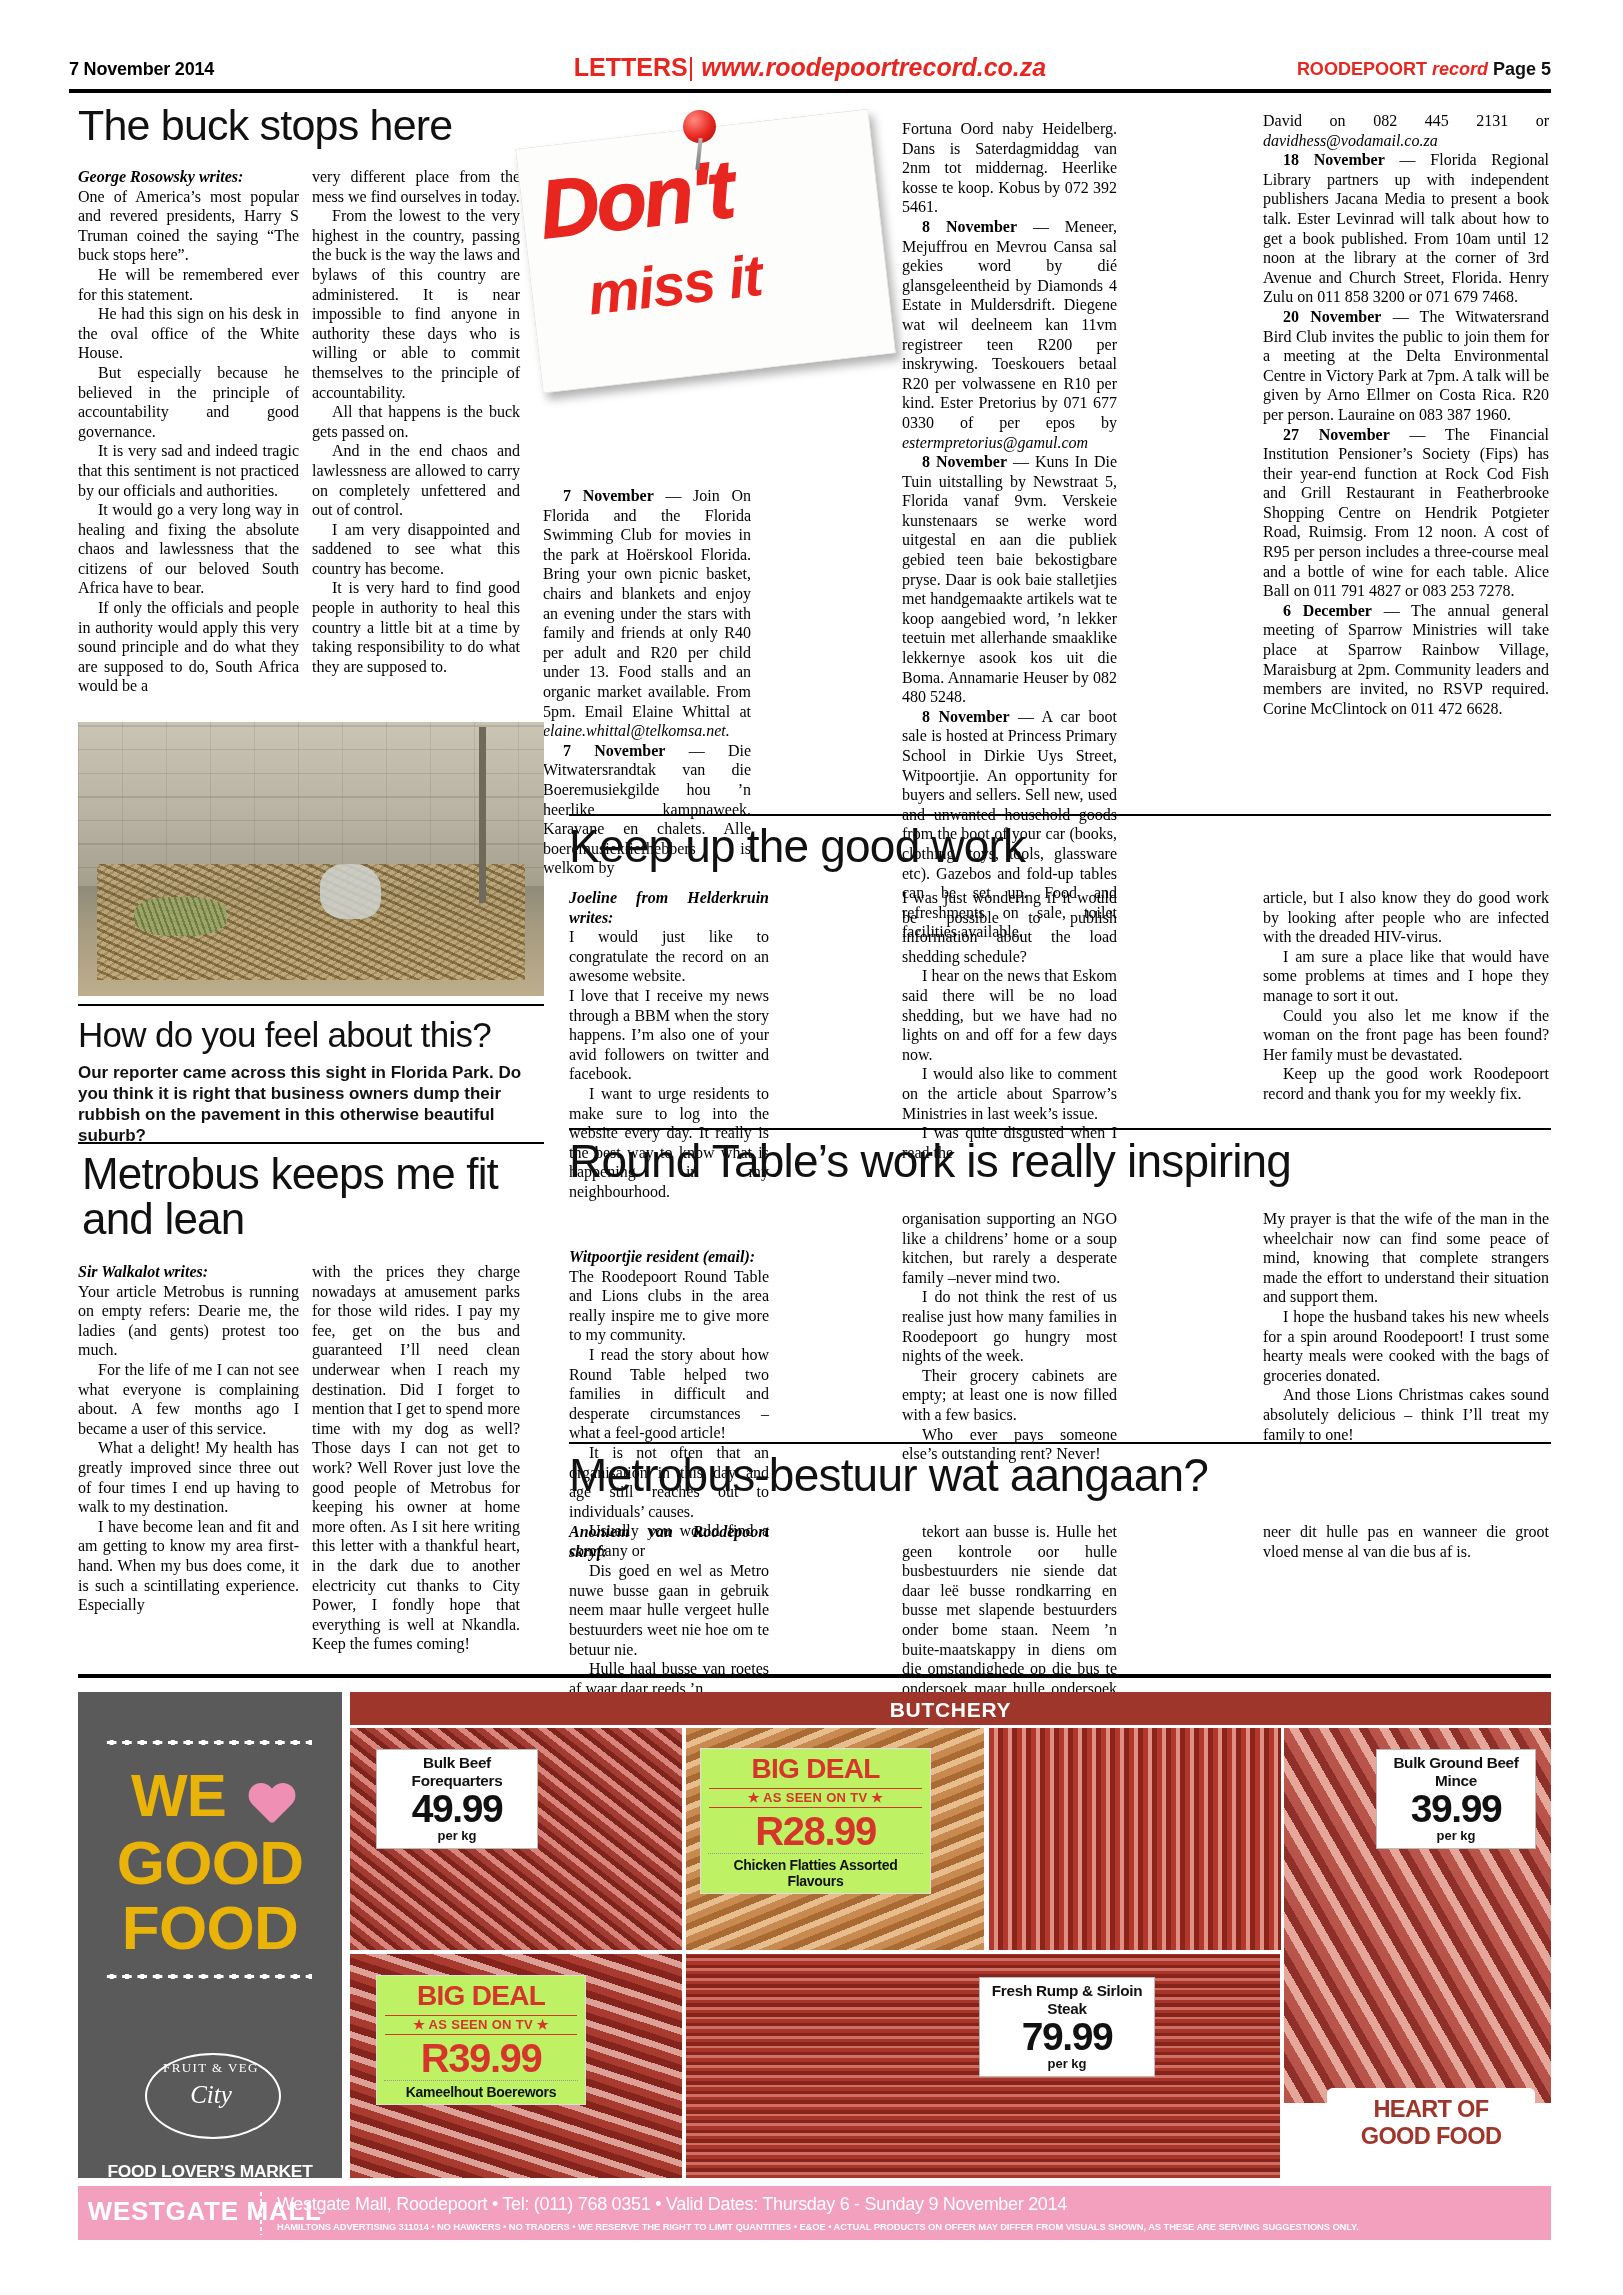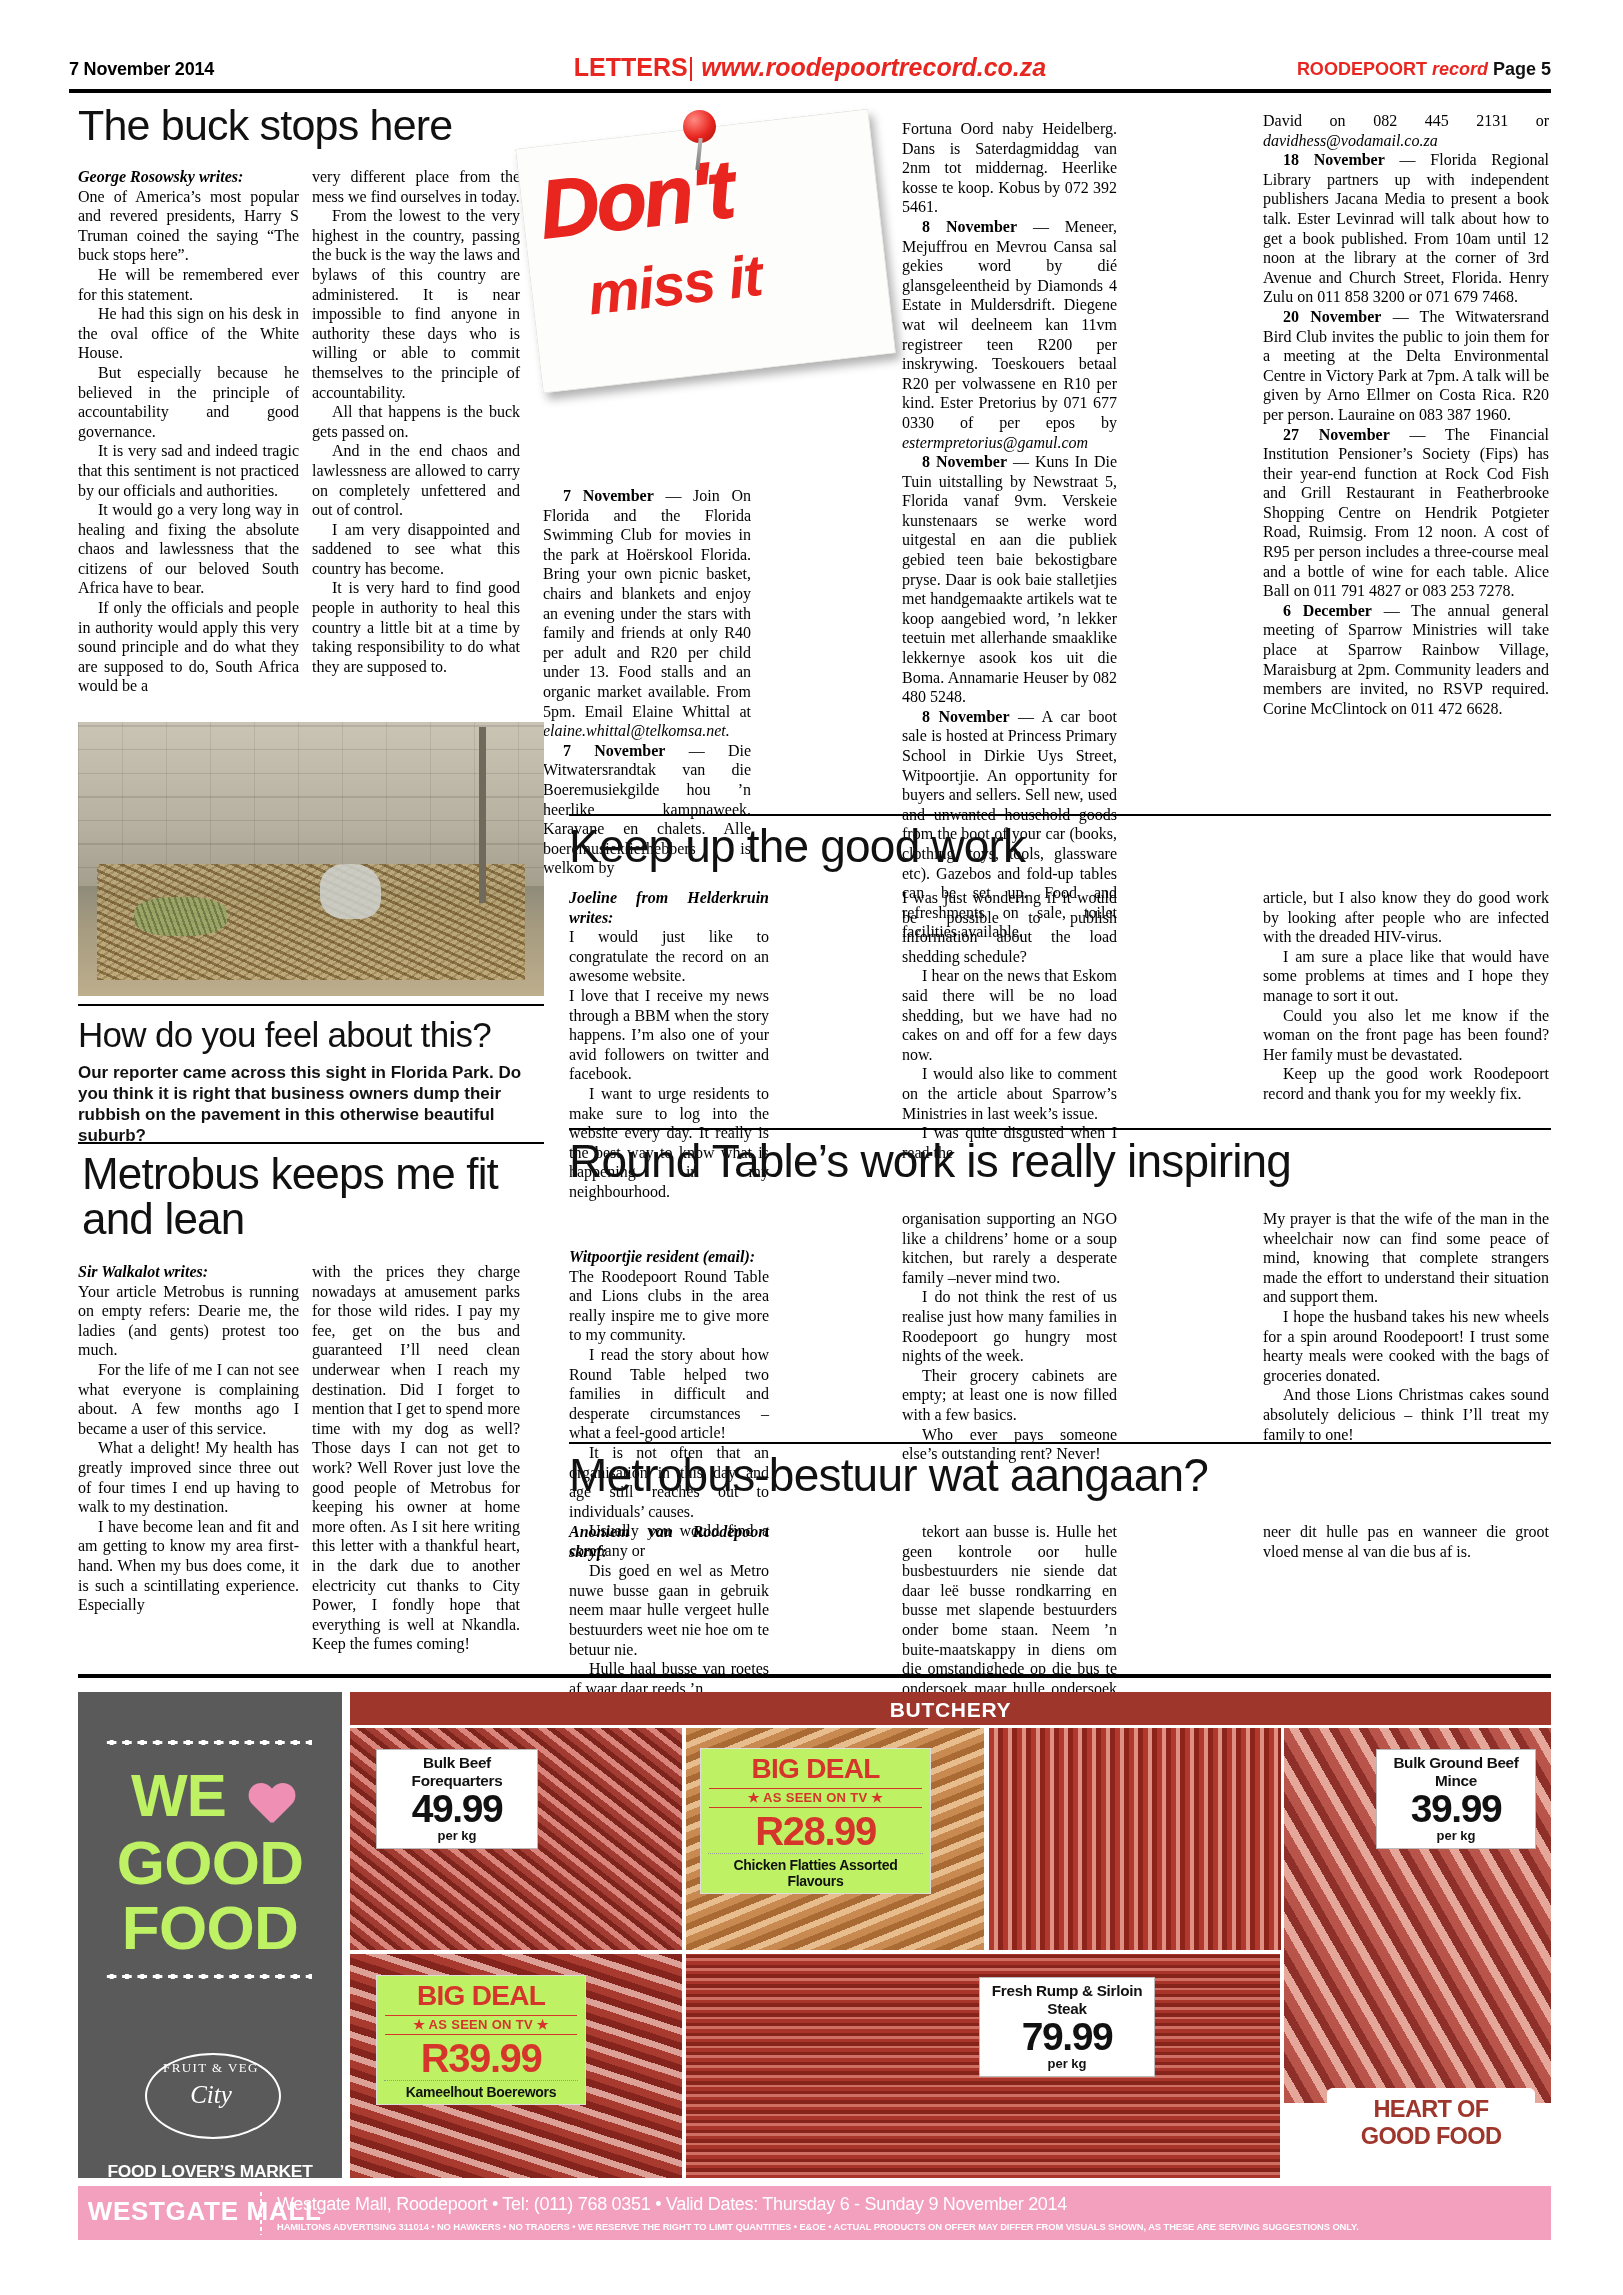--- a/index.html
+++ b/index.html
@@ -75,21 +75,21 @@
 
   
   .hr-black{position:absolute;background:#000;}
 
   
   .ad{position:absolute;left:78px;top:1692px;width:1473px;height:548px;}
   .ad-left{position:absolute;left:0;top:0;width:264px;height:486px;background:#5a5a5a;}
   .dots{position:absolute;left:26px;width:208px;height:7px;
      background-image:radial-gradient(#fff 45%, transparent 46%);
      background-size:15.3px 7px;background-repeat:repeat-x;}
-  .we{position:absolute;left:0;right:0;text-align:center;color:#bef264;font-family:"Liberation Sans",sans-serif;font-weight:bold;letter-spacing:-0.7px;}
+  .we{position:absolute;left:0;right:0;text-align:center;color:#eab308;font-family:"Liberation Sans",sans-serif;font-weight:bold;letter-spacing:-0.7px;}
   .heart{position:absolute;width:47px;height:42px;}
   .heart:before,.heart:after{content:"";position:absolute;width:25px;height:39px;background:#ef8fb3;border-radius:23.6px 23.6px 0 0;top:0;}
   .heart:before{left:23.6px;transform:rotate(-45deg);transform-origin:0 100%;}
   .heart:after{left:0;transform:rotate(45deg);transform-origin:100% 100%;}
   .fvlogo{position:absolute;left:67px;top:361px;width:132px;height:97px;}
   .fvlogo .ring{position:absolute;left:0;top:0;width:132px;height:82px;border:2.8px solid #fff;border-radius:50%;}
   .fvlogo .t1{position:absolute;left:0;top:7px;width:132px;text-align:center;color:#fff;font-family:"Liberation Serif",serif;font-size:13px;letter-spacing:1.4px;}
   .fvlogo .t2{position:absolute;left:0;top:28px;width:132px;text-align:center;color:#fff;font-family:"Liberation Serif",serif;font-style:italic;font-size:25px;}
   .flm{position:absolute;left:0;top:469px;width:264px;text-align:center;color:#fff;font-family:"Liberation Sans",sans-serif;font-weight:bold;font-size:17.4px;letter-spacing:-0.3px;}
 
@@ -222,21 +222,21 @@
   <div class="hr-black" style="left:569px;top:814px;width:982px;height:2.1px;"></div>
   <div class="hl hl2" style="left:569px;top:823px;width:986px;">Keep up the good work</div>
 
   <div class="col" style="left:569px;top:888px;width:200px;">
     <p class="lead"><span class="byline">Joeline from Helderkruin writes:</span><span>I would just like to congratulate the record on an awesome website.</span></p>
     <p class="noind">I love that I receive my news through a BBM when the story happens. I’m also one of your avid followers on twitter and facebook.</p>
     <p>I want to urge residents to make sure to log into the website every day. It really is the best way to know what is happening in my neighbourhood.</p>
   </div>
   <div class="col" style="left:902px;top:888px;width:215px;">
     <p class="noind">I was just wondering if it would be possible to publish information about the load shedding schedule?</p>
-    <p>I hear on the news that Eskom said there will be no load shedding, but we have had no cakes on and off for a few days now.</p>
+    <p>I hear on the news that Eskom said there will be no load shedding, but we have had no lights on and off for a few days now.</p>
     <p>I would also like to comment on the article about Sparrow’s Ministries in last week’s issue.</p>
     <p>I was quite disgusted when I read the</p>
   </div>
   <div class="col" style="left:1263px;top:888px;width:286px;">
     <p class="noind">article, but I also know they do good work by looking after people who are infected with the dreaded HIV-virus.</p>
     <p>I am sure a place like that would have some problems at times and I hope they manage to sort it out.</p>
     <p>Could you also let me know if the woman on the front page has been found? Her family must be devastated.</p>
     <p>Keep up the good work Roodepoort record and thank you for my weekly fix.</p>
   </div>
 

